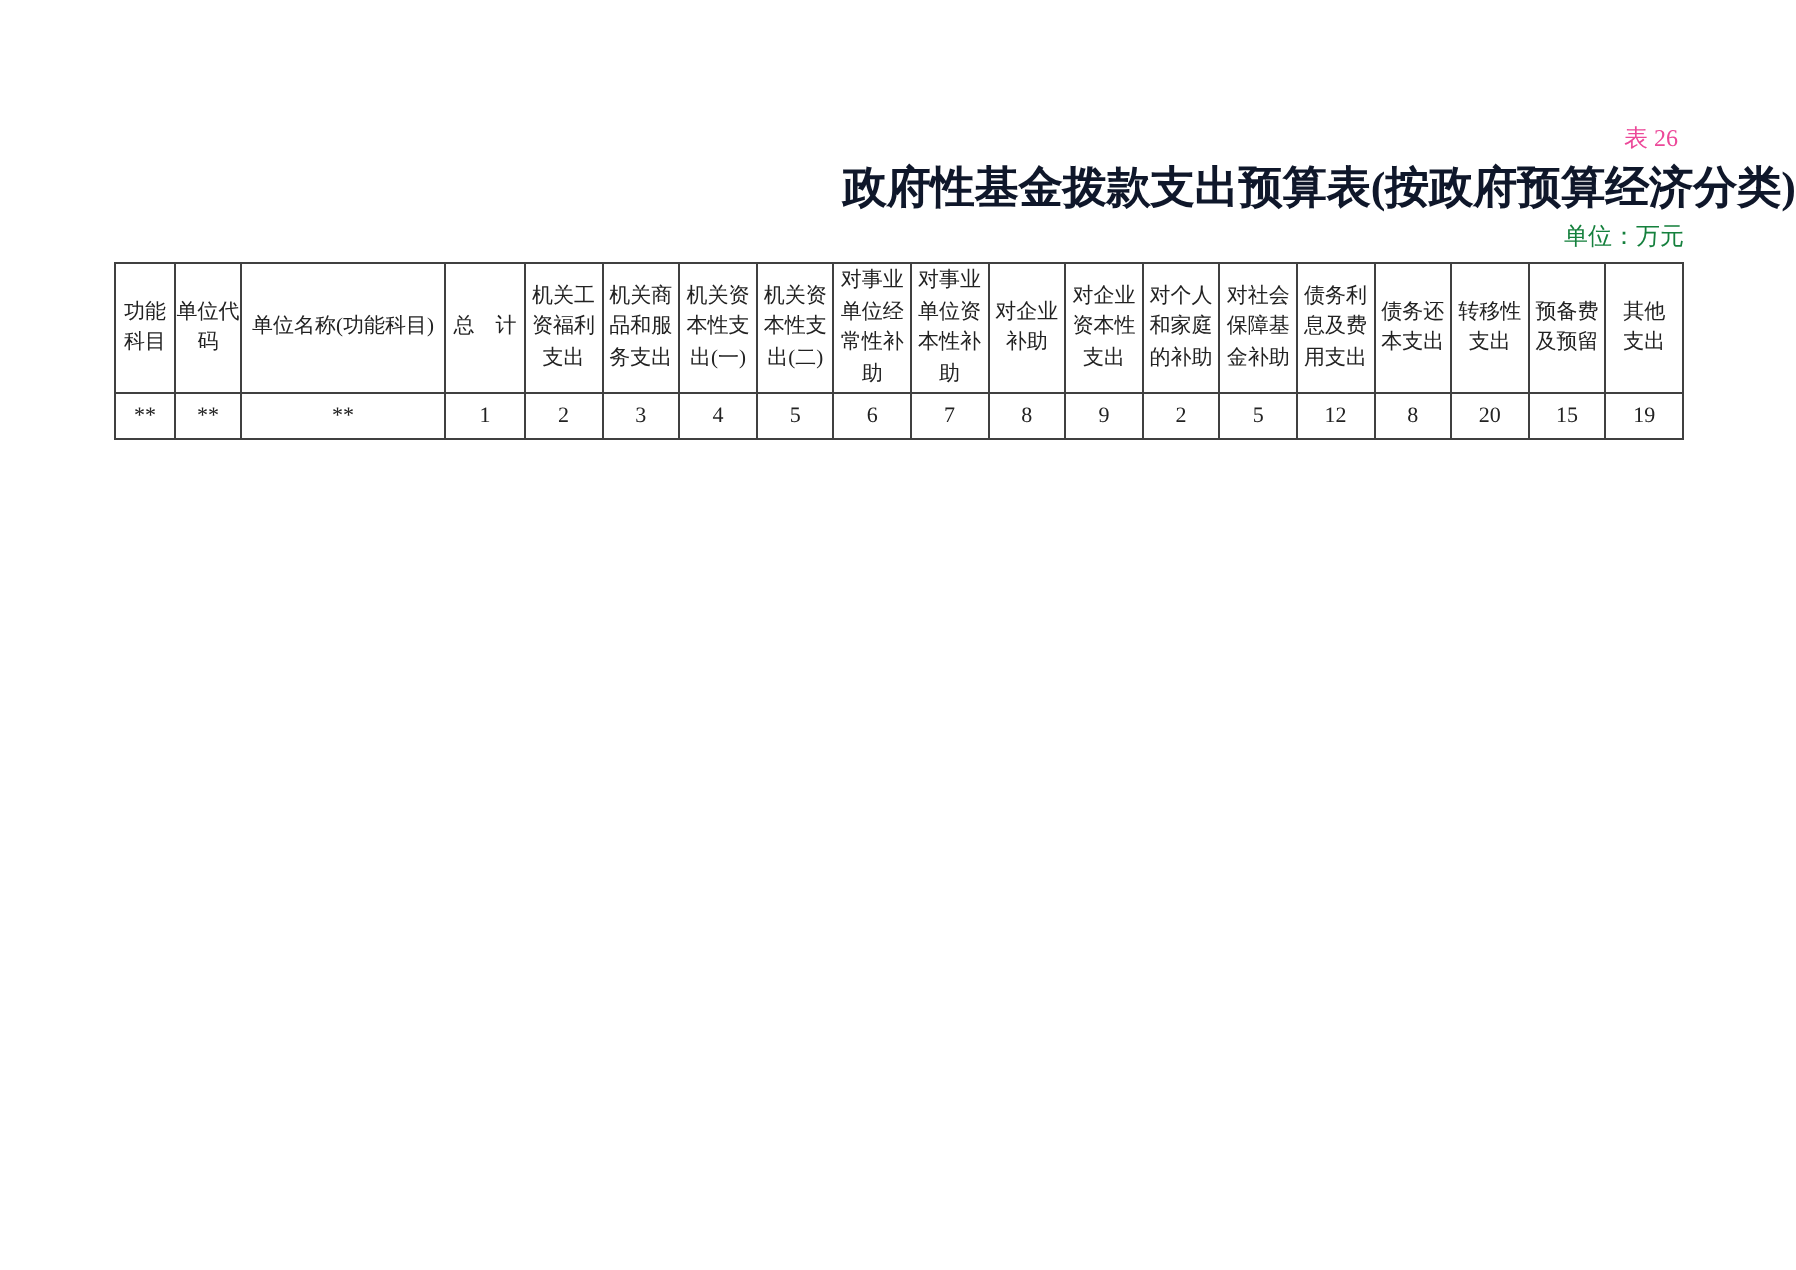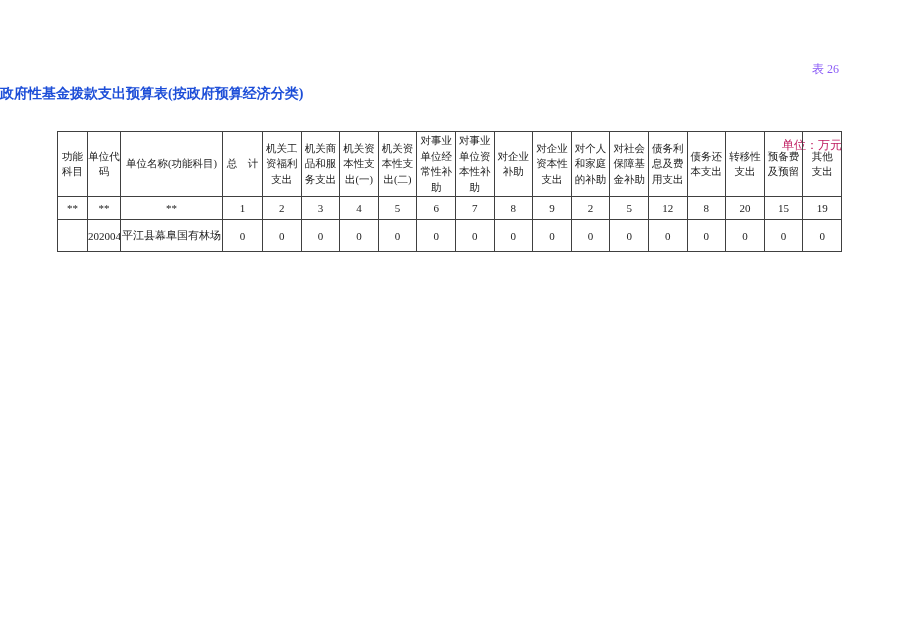--- a/index.html
+++ b/index.html
@@ -19,42 +19,41 @@
     width: 898px;
     height: 635px;
     background: #ffffff;
   }
   .table-number {
     position: absolute;
     top: 61px;
     right: 59px;
     font-size: 12px;
     line-height: 16px;
-    color: #8b5cf6;
+    color: #ec4899;
   }
   .doc-title {
     position: absolute;
     top: 79px;
     left: 0;
     width: 100%;
     margin: 0;
-    text-align: left;
-    font-size: 14px;
+    text-align: right;
+    font-size: 22px;
     font-weight: bold;
     line-height: 30px;
-    color: #1d4ed8;
+    color: #0f172a;
   }
   .unit-label {
     position: absolute;
     top: 110px;
     right: 56px;
     font-size: 12px;
     line-height: 16px;
-    color: #be185d;
-    margin-top: 27px;
+    color: #15803d;
   }
   table.budget-table {
     position: absolute;
     left: 57px;
     top: 131px;
     width: 785px;
     border-collapse: collapse;
     table-layout: fixed;
   }
   .budget-table th,
@@ -174,37 +173,16 @@
           <td>8</td>
           <td>9</td>
           <td>2</td>
           <td>5</td>
           <td>12</td>
           <td>8</td>
           <td>20</td>
           <td>15</td>
           <td>19</td>
         </tr>
-        <tr class="data-row">
-          <td></td>
-          <td>202004</td>
-          <td>平江县幕阜国有林场</td>
-          <td>0</td>
-          <td>0</td>
-          <td>0</td>
-          <td>0</td>
-          <td>0</td>
-          <td>0</td>
-          <td>0</td>
-          <td>0</td>
-          <td>0</td>
-          <td>0</td>
-          <td>0</td>
-          <td>0</td>
-          <td>0</td>
-          <td>0</td>
-          <td>0</td>
-          <td>0</td>
-        </tr>
       </tbody>
   </table>
 
 </div>
 
 </body></html>

